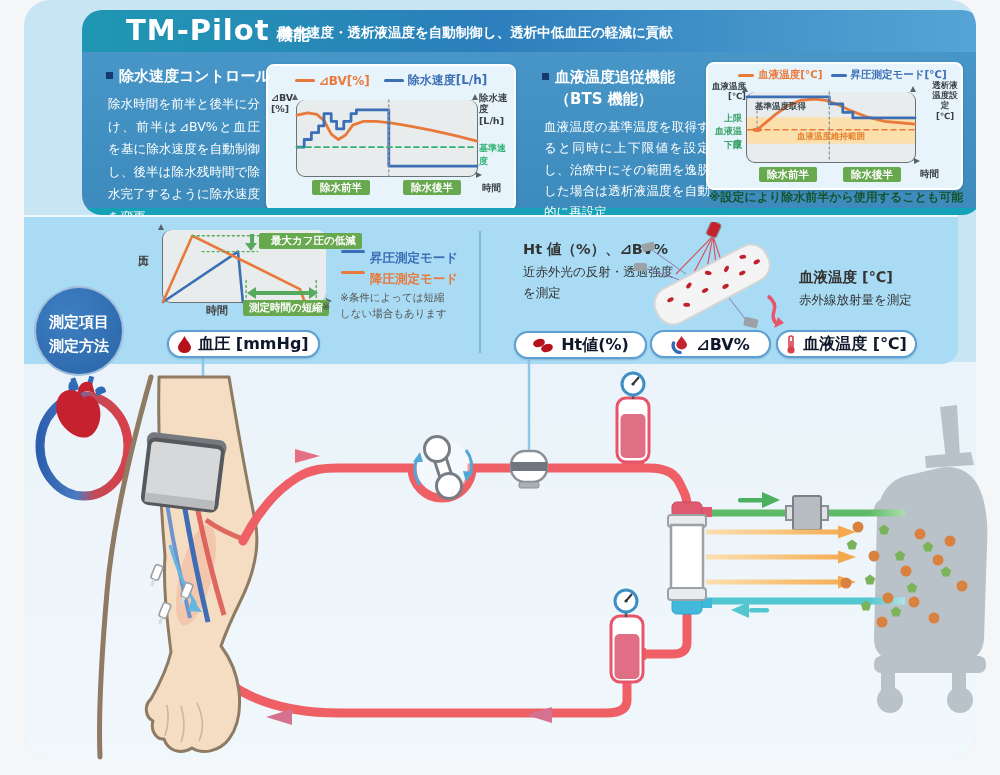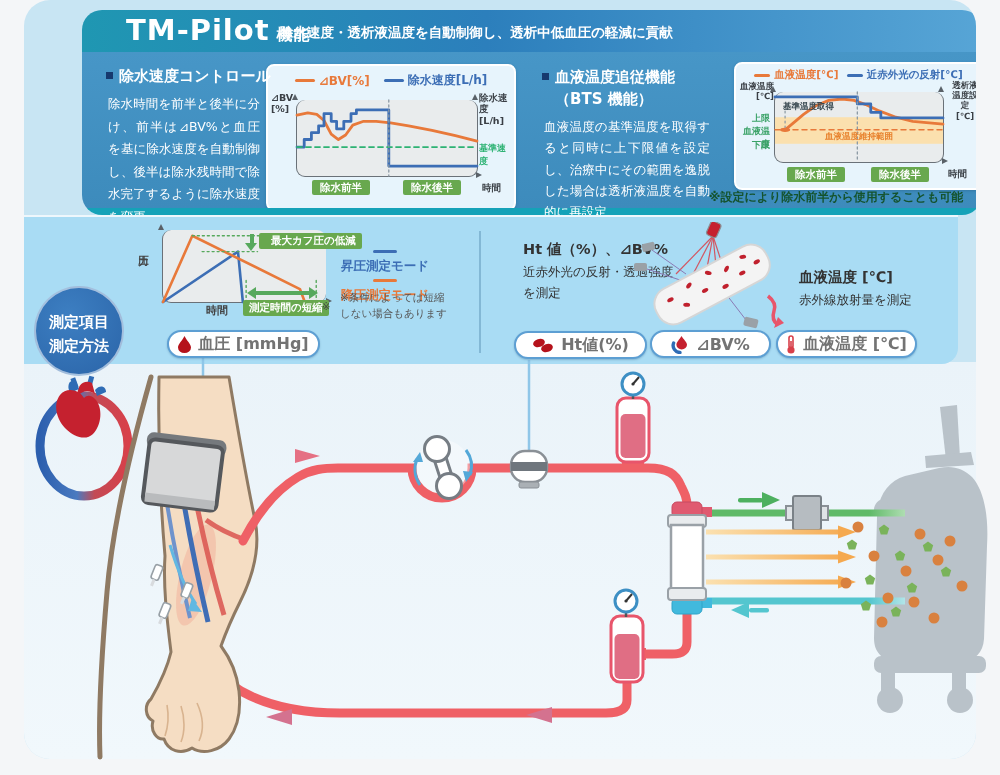--- a/index.html
+++ b/index.html
@@ -16,21 +16,21 @@
   .tp-teal{position:absolute;bottom:0;left:0;right:0;height:7px;background:#15a2b8;}
   .blk-head{position:absolute;font-size:15px;font-weight:bold;color:#fff;z-index:2;}
   .blk-head .bullet{display:inline-block;width:7px;height:7px;background:#16396e;margin-right:6px;vertical-align:2px;}
   .blk-body{position:absolute;font-size:12.5px;color:#fff;line-height:1.8;text-align:justify;z-index:2;}
   #uf-head{left:24px;top:57px;}
   #uf-body{left:26px;top:83px;width:152px;}
   #bts-head{left:460px;top:57px;line-height:1.45;}
   #bts-body{left:462px;top:106px;width:166px;line-height:1.7;}
   .card{position:absolute;background:#e7f4fc;border:2px solid #fff;border-radius:8px;box-shadow:0 1px 3px rgba(20,60,90,.25);}
   #card0{left:184px;top:54px;width:246px;height:143px;}
-  #card1{left:652px;top:52px;width:245px;height:124px;}
+  #card1{left:624px;top:52px;width:245px;height:124px;padding-left:8px;}
   #card1-note{position:absolute;left:612px;top:179px;width:284px;text-align:center;font-size:12px;font-weight:bold;color:#14532d;}
   
   .plot{position:absolute;background:#e9eced;border-left:1.6px solid #6a7178;border-bottom:1.6px solid #6a7178;border-radius:9px;}
   .plot.rgt{border-right:1.6px solid #6a7178;}
   .plot svg{position:absolute;left:0;top:0;width:100%;height:100%;overflow:visible;}
   .legend{position:absolute;display:flex;justify-content:center;gap:14px;width:100%;}
   .lg-item{display:flex;align-items:center;gap:4px;}
   .swatch{display:inline-block;width:20px;height:3px;border-radius:2px;}
   .lg-label{font-weight:bold;font-size:12px;}
   .axlab{position:absolute;font-size:9.5px;color:#3a3f45;line-height:1.2;white-space:pre-line;font-weight:bold;}
@@ -44,21 +44,21 @@
   
   #mid-band{position:absolute;left:0;top:215px;width:934px;height:147px;background:#a9dcf4;border-top:2px solid #eef7fc;border-radius:0 0 16px 0;z-index:3;}
   #band-divider{position:absolute;left:455px;top:14px;width:2px;height:122px;background:rgba(93,147,182,.5);}
   #measure-badge{position:absolute;left:34px;top:286px;width:90px;height:90px;border-radius:50%;background:radial-gradient(circle at 38% 32%,#3d7fc2,#2a64a8);border:2px solid rgba(255,255,255,.55);color:#fff;font-size:15px;font-weight:bold;text-align:center;line-height:1.6;padding-top:22px;box-sizing:border-box;z-index:7;}
   
   .abs{position:absolute;}
   #bp-plot{left:162px;top:230px;width:163px;height:72px;z-index:4;}
   #bp-ylabel{left:137px;top:247px;writing-mode:vertical-rl;font-size:10.5px;color:#444;font-weight:bold;z-index:4;}
   #bp-xlabel{left:206px;top:303px;font-size:11px;color:#444;font-weight:bold;z-index:4;}
   #bp-legend{left:341px;top:250px;z-index:4;}
-  #bp-legend .row{display:flex;align-items:center;gap:5px;margin-bottom:4px;flex-direction:column;}
+  #bp-legend .row{display:flex;gap:5px;margin-bottom:4px;}
   #bp-legend .swatch{width:24px;}
   #bp-legend .lg-label{font-size:12.5px;}
   #bp-note{left:340px;top:290px;font-size:10.5px;color:#555;line-height:1.5;z-index:4;}
   .gbadge{background:#68a84e;color:#fff;font-weight:bold;font-size:10.5px;padding:1px 6px;border-radius:2px;z-index:5;}
   #bp-badge-peak{left:259px;top:233px;padding-left:12px;}
   #bp-badge-time{left:243px;top:300px;}
   #bp-time-mark{left:322px;top:301px;font-size:10px;color:#444;z-index:5;}
   #bp-arrow-down{left:245px;top:234px;width:13px;height:17px;z-index:5;}
   #bp-arrow-down .bar{position:absolute;left:4.5px;top:0;width:4px;height:9px;background:#57a95d;}
   #bp-arrow-down .tri{position:absolute;left:0;top:9px;width:0;height:0;border-left:6.5px solid transparent;border-right:6.5px solid transparent;border-top:8px solid #57a95d;}
@@ -67,21 +67,21 @@
   #bp-double-arrow .tl{position:absolute;left:0;top:0;width:0;height:0;border-top:6px solid transparent;border-bottom:6px solid transparent;border-right:9px solid #57a95d;}
   #bp-double-arrow .tr{position:absolute;right:0;top:0;width:0;height:0;border-top:6px solid transparent;border-bottom:6px solid transparent;border-left:9px solid #57a95d;}
   #ht-heading,#temp-heading{font-size:14.5px;font-weight:bold;color:#333;z-index:4;}
   #ht-body,#temp-body{font-size:12.5px;color:#333;line-height:1.65;z-index:4;}
   #ht-heading{left:523px;top:240px;}
   #ht-body{left:523px;top:262px;}
   #temp-heading{left:799px;top:268px;}
   #temp-body{left:799px;top:290px;}
   #tube-illu{left:628px;top:222px;z-index:4;}
   
-  .pill{position:absolute;height:28px;background:#fff;border:2px solid #5d9fd3;border-radius:16px;display:flex;align-items:center;justify-content:center;gap:7px;font-size:16px;font-weight:bold;color:#737373;box-sizing:border-box;z-index:8;box-shadow:0 1px 2px rgba(40,90,130,.3);}
+  .pill{position:absolute;height:28px;background:#fff;border:2px solid #5d9fd3;border-radius:16px;display:flex;align-items:center;justify-content:center;gap:7px;font-size:16px;font-weight:bold;color:#0f172a;box-sizing:border-box;z-index:8;box-shadow:0 1px 2px rgba(40,90,130,.3);}
   #pill-bp{left:167px;top:330px;width:153px;}
   #pill-ht{left:514px;top:331px;width:133px;}
   #pill-bv{left:650px;top:330px;width:121px;}
   #pill-temp{left:776px;top:330px;width:141px;}
   
   #diagram{position:absolute;left:0;top:362px;width:952px;height:397px;background:linear-gradient(180deg,#eaf3f9,#f1f8fc);border-radius:0 0 26px 26px;}
   #scene{position:absolute;left:0;top:0;width:1000px;height:775px;pointer-events:none;z-index:6;}
 </style>
 </head>
 <body>
@@ -135,21 +135,21 @@
     <div class="blk-body" id="bts-body">血液温度の基準温度を取得すると同時に上下限値を設定し、治療中にその範囲を逸脱した場合は透析液温度を自動的に再設定</div>
 
     <div class="card" id="card1">
       <div class="legend" style="top:4px;gap:8px;">
         <span class="lg-item">
               <i class="swatch" style="width: 16px; background: rgb(232, 121, 58);"></i>
               <span class="lg-label" style="font-size: 10.5px; color: rgb(232, 121, 58);">血液温度[℃]</span>
             </span>
         <span class="lg-item">
               <i class="swatch" style="width: 16px; background: rgb(60, 110, 181);"></i>
-              <span class="lg-label" style="font-size: 10.5px; color: rgb(60, 110, 181);">近赤外光の反射[℃]</span>
+              <span class="lg-label" style="font-size: 10.5px; color: rgb(60, 110, 181);">昇圧測定モード[℃]</span>
             </span>
       </div>
       <div class="axlab" style="left:2px;top:17px;width:36px;text-align:right;font-size:8.5px;">血液温度
 [℃]</div>
       <div class="axlab" style="right:1px;top:16px;width:30px;font-size:8.5px;text-align:center;margin-left:23px;">透析液
 温度設定
 [℃]</div>
       <div class="plot rgt" style="left:38px;top:28px;width:168px;height:70px;">
         <svg viewBox="0 0 100 100" preserveAspectRatio="none">
               <rect x="0" y="36" width="100" height="38" fill="#fbe0ae"></rect>

